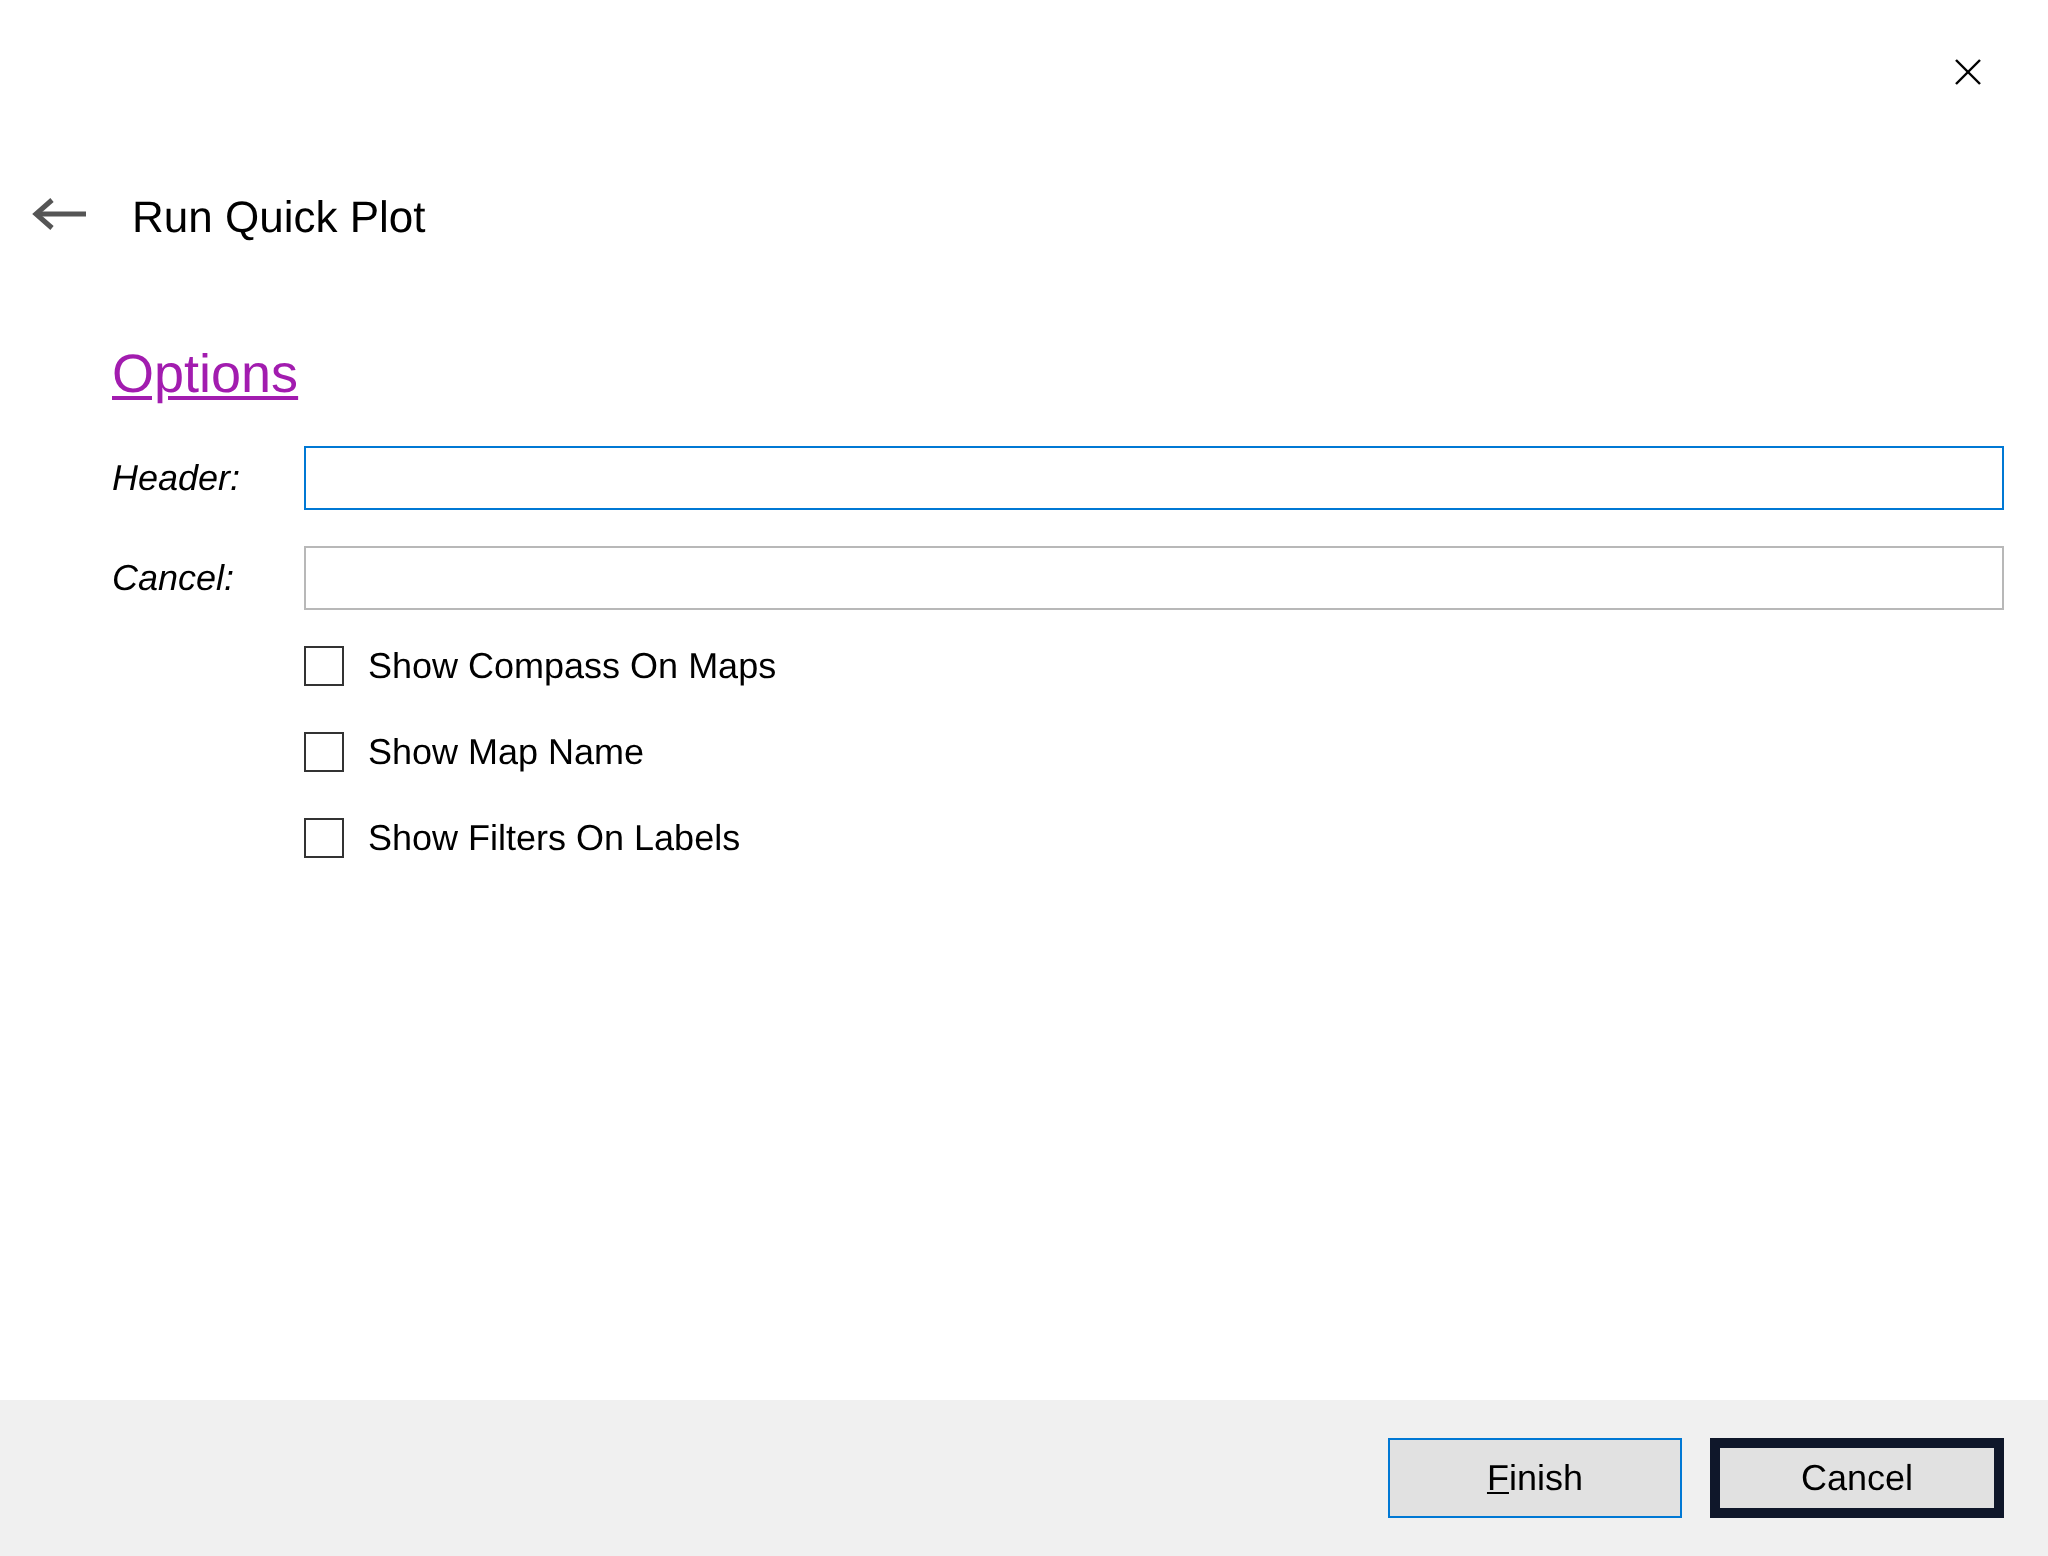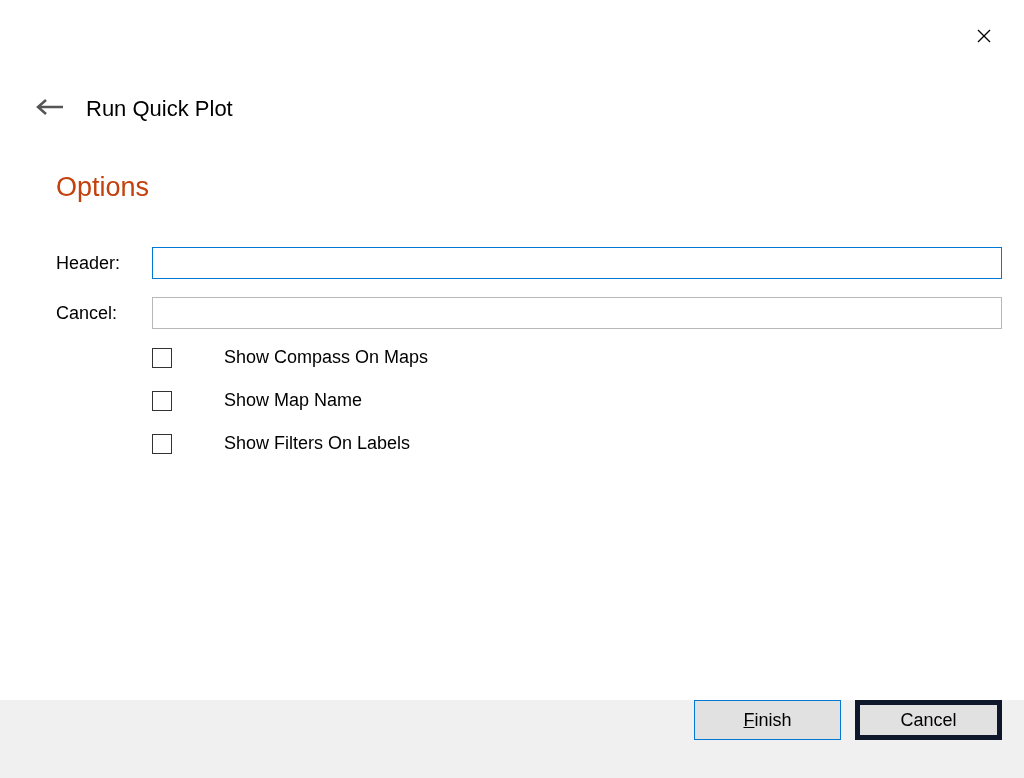--- a/index.html
+++ b/index.html
@@ -26,21 +26,21 @@
       align-items: center;
       justify-content: center;
     }
     .close-btn svg {
       width: 14px;
       height: 14px;
     }
     .header-row {
       position: absolute;
       top: 96px;
-      left: 36px;
+      left: 16px;
       display: flex;
       align-items: center;
       gap: 22px;
     }
     .back-arrow {
       width: 28px;
       height: 24px;
       cursor: pointer;
       display: flex;
       align-items: center;
@@ -57,56 +57,57 @@
     }
     .content {
       position: absolute;
       top: 172px;
       left: 56px;
       right: 22px;
     }
     .section-title {
       font-size: 27px;
       font-weight: 400;
-      color: #c2410c;
-      margin-bottom: 44px;
+      color: #a21caf;
+      margin-bottom: 20px;
+      text-decoration: underline;
     }
     .form-row {
       display: flex;
       align-items: center;
       margin-bottom: 18px;
     }
     .form-label {
       width: 96px;
       text-align: left;
       font-size: 18px;
       color: #000000;
       padding-right: 6px;
+      font-style: italic;
     }
     .text-input {
       flex: 1;
       height: 32px;
       border: 1px solid #b8b8b8;
       padding: 4px 8px;
       font-size: 16px;
       outline: none;
       background: #ffffff;
     }
     .text-input.focused {
       border: 1px solid #0078d4;
     }
     .checkbox-group {
       margin-left: 96px;
       margin-top: 16px;
     }
     .checkbox-row {
       display: flex;
-      align-items: center;
+      align-items: flex-start;
       margin-bottom: 22px;
-      gap: 40px;
     }
     .checkbox {
       width: 20px;
       height: 20px;
       border: 1.5px solid #333333;
       margin-right: 12px;
       cursor: pointer;
       background: #ffffff;
     }
     .checkbox-label {
@@ -114,21 +115,21 @@
       color: #000000;
     }
     .footer-bar {
       position: absolute;
       bottom: 0;
       left: 0;
       right: 0;
       height: 78px;
       background: #f0f0f0;
       display: flex;
-      align-items: flex-start;
+      align-items: center;
       justify-content: flex-end;
       padding-right: 22px;
       gap: 14px;
     }
     .btn {
       width: 147px;
       height: 40px;
       font-size: 18px;
       background: #e1e1e1;
       border: 5px solid #0f172a;

